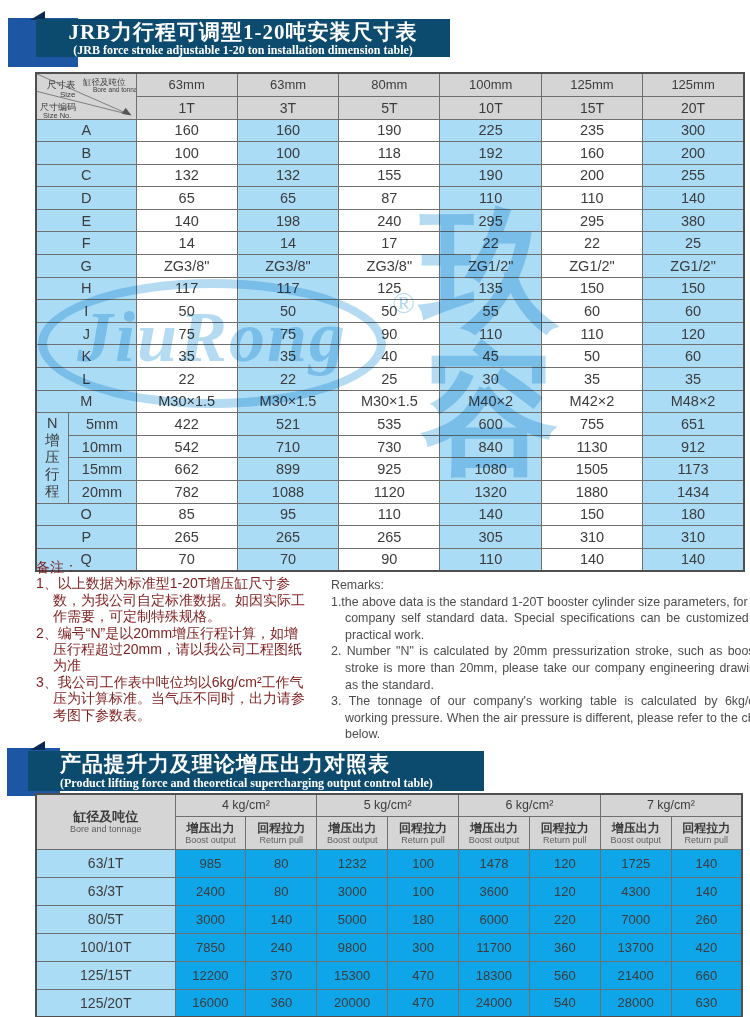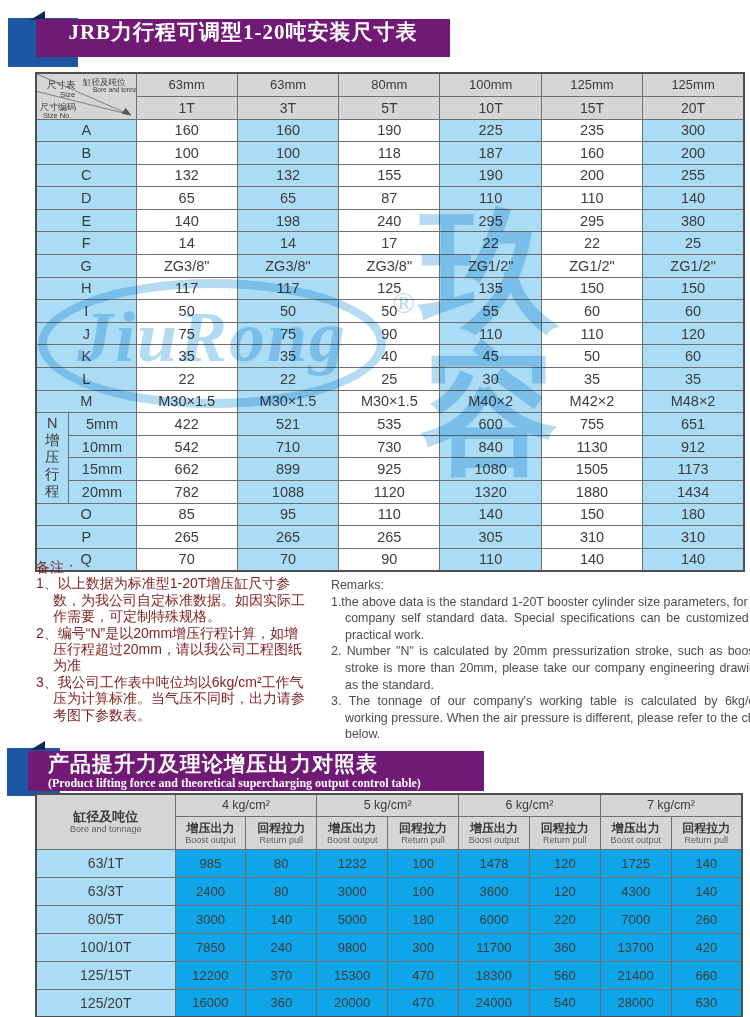--- a/index.html
+++ b/index.html
@@ -7,26 +7,26 @@
   body { font-family:"Liberation Sans", sans-serif; color:#3c3c3c; position:relative; }
   .page { position:absolute; inset:0; }
 
   
   .sq { position:absolute; background:#1d57a3; }
   .sq1 { left:8px; top:18px; width:70px; height:49px; }
   .sq2 { left:7px; top:748px; width:53px; height:48px; }
   .fold { position:absolute; background:#0a2a56; clip-path:polygon(0 100%,100% 0,100% 100%); }
   .fold1 { left:30px; top:11px; width:15px; height:9px; }
   .fold2 { left:30px; top:741px; width:15px; height:9px; }
-  .strip { position:absolute; background:#701a75; color:#fff;
+  .strip { position:absolute; background:#0c4a6e; color:#fff;
            font-family:"Liberation Serif", serif; font-weight:bold; }
   .strip1 { left:36px; top:19px; width:414px; height:38px; text-align:center; }
   .strip1 .cn { font-size:21px; line-height:24px; letter-spacing:1px; padding-top:1px; }
   .strip1 .en { font-size:12px; line-height:12px; }
-  .strip2 { left:28px; top:751px; width:456px; height:40px; padding-left:20px; }
+  .strip2 { left:28px; top:751px; width:456px; height:40px; padding-left:32px; }
   .strip2 .cn { font-size:21px; line-height:25px; letter-spacing:1px; padding-top:1px; }
   .strip2 .en { font-size:12px; line-height:12px; }
 
   
   table { border-collapse:collapse; position:absolute; table-layout:fixed; }
   th,td { border:1px solid #6f6f6f; text-align:center; vertical-align:middle; padding:0; overflow:hidden; }
   .dim-table { left:35px; top:72px; width:710px; border:2px solid #4f4f4f; }
   .dim-table thead th { background:#d5d5d5; font-weight:normal; }
   .bore-h { font-size:13px; height:23px; }
   .ton-h  { font-size:14px; height:23px; }
@@ -80,20 +80,21 @@
 </style>
 </head>
 <body>
 
 <div class="page">
 
   <div class="sq sq1"></div>
   <div class="fold fold1"></div>
   <div class="strip strip1">
     <div class="cn">JRB力行程可调型1-20吨安装尺寸表</div>
+    <div class="en">(JRB force stroke adjustable 1-20 ton installation dimension table)</div>
   </div>
 
   <table class="dim-table">
     <colgroup>
       <col style="width:32px">
         <col style="width:68px">
       <col>
         <col>
         <col>
         <col>
@@ -139,21 +140,21 @@
           <td class="cw">190</td>
           <td class="cb">225</td>
           <td class="cw">235</td>
           <td class="cb">300</td>
         </tr>
         <tr>
           <td class="lbl" colspan="2">B</td>
           <td class="cw">100</td>
           <td class="cb">100</td>
           <td class="cw">118</td>
-          <td class="cb">187</td>
+          <td class="cb">192</td>
           <td class="cw">160</td>
           <td class="cb">200</td>
         </tr>
         <tr>
           <td class="lbl" colspan="2">C</td>
           <td class="cw">132</td>
           <td class="cb">132</td>
           <td class="cw">155</td>
           <td class="cb">190</td>
           <td class="cw">200</td>

